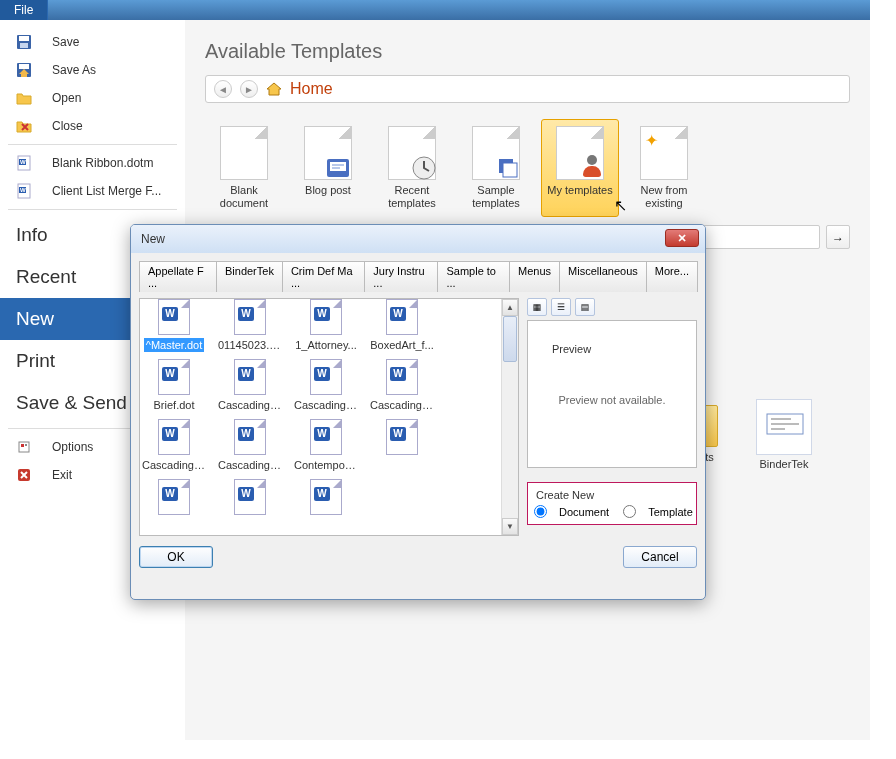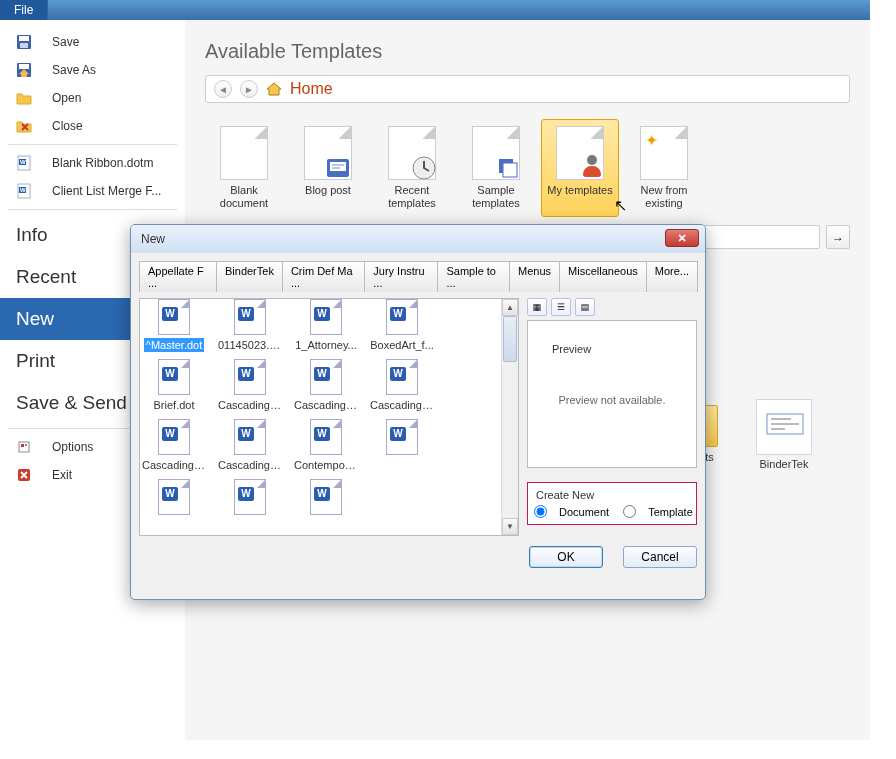--- a/index.html
+++ b/index.html
@@ -61,21 +61,21 @@
 .file-label { font-size:11px; color:#333; display:inline-block; padding:1px 2px; max-width:68px; overflow:hidden; white-space:nowrap; text-overflow:ellipsis; }
 .preview-pane { width:170px; display:flex; flex-direction:column; }
 .view-btns { display:flex; gap:4px; margin-bottom:4px; }
 .view-btn { width:20px; height:18px; border:1px solid #b4c4de; background:linear-gradient(#fff,#eaf0fa); border-radius:2px; display:flex; align-items:center; justify-content:center; font-size:9px; }
 .preview-group { border:1px solid #bbb; padding:22px; background:#fff; height:148px; display:flex; flex-direction:column; }
 .preview-group legend,.group-label { font-size:11px; color:#333; padding:0 2px; }
 .preview-content { flex:1; display:flex; align-items:center; justify-content:center; color:#666; font-size:11px; }
 .create-group { border:1px solid #be185d; background:#fff; padding:6px; margin-top:14px; }
 .radio-row { display:flex; gap:14px; margin-top:4px; }
 .radio-row label { font-size:11px; display:flex; align-items:center; gap:12px; }
-.dialog-buttons { display:flex; gap:20px; justify-content:flex-end; margin-top:10px; }
+.dialog-buttons { display:flex; gap:20px; justify-content:space-between; margin-top:10px; }
 .btn { width:74px; height:22px; border:1px solid #8aa8cf; background:linear-gradient(#fefefe,#e2ecf8); border-radius:3px; font-size:12px; cursor:pointer; }
 .btn.primary { border-color:#3c7fb1; box-shadow: inset 0 0 0 1px #bcd6f0; }
 
 
 .svg { display:block; }
 
 .folder-ic { width:48px; height:42px; margin:6px auto 4px; background:linear-gradient(#ffe89a,#f7c64c); border:1px solid #d8aa2a; border-radius:2px; position:relative; }
 .folder-ic::before { content:""; position:absolute; top:-7px; left:3px; width:18px; height:7px; background:linear-gradient(#ffe89a,#f7c64c); border:1px solid #d8aa2a; border-bottom:none; border-radius:2px 2px 0 0; }
 
 .person-ov { position:absolute; bottom:-2px; right:-2px; width:26px; height:26px; }

